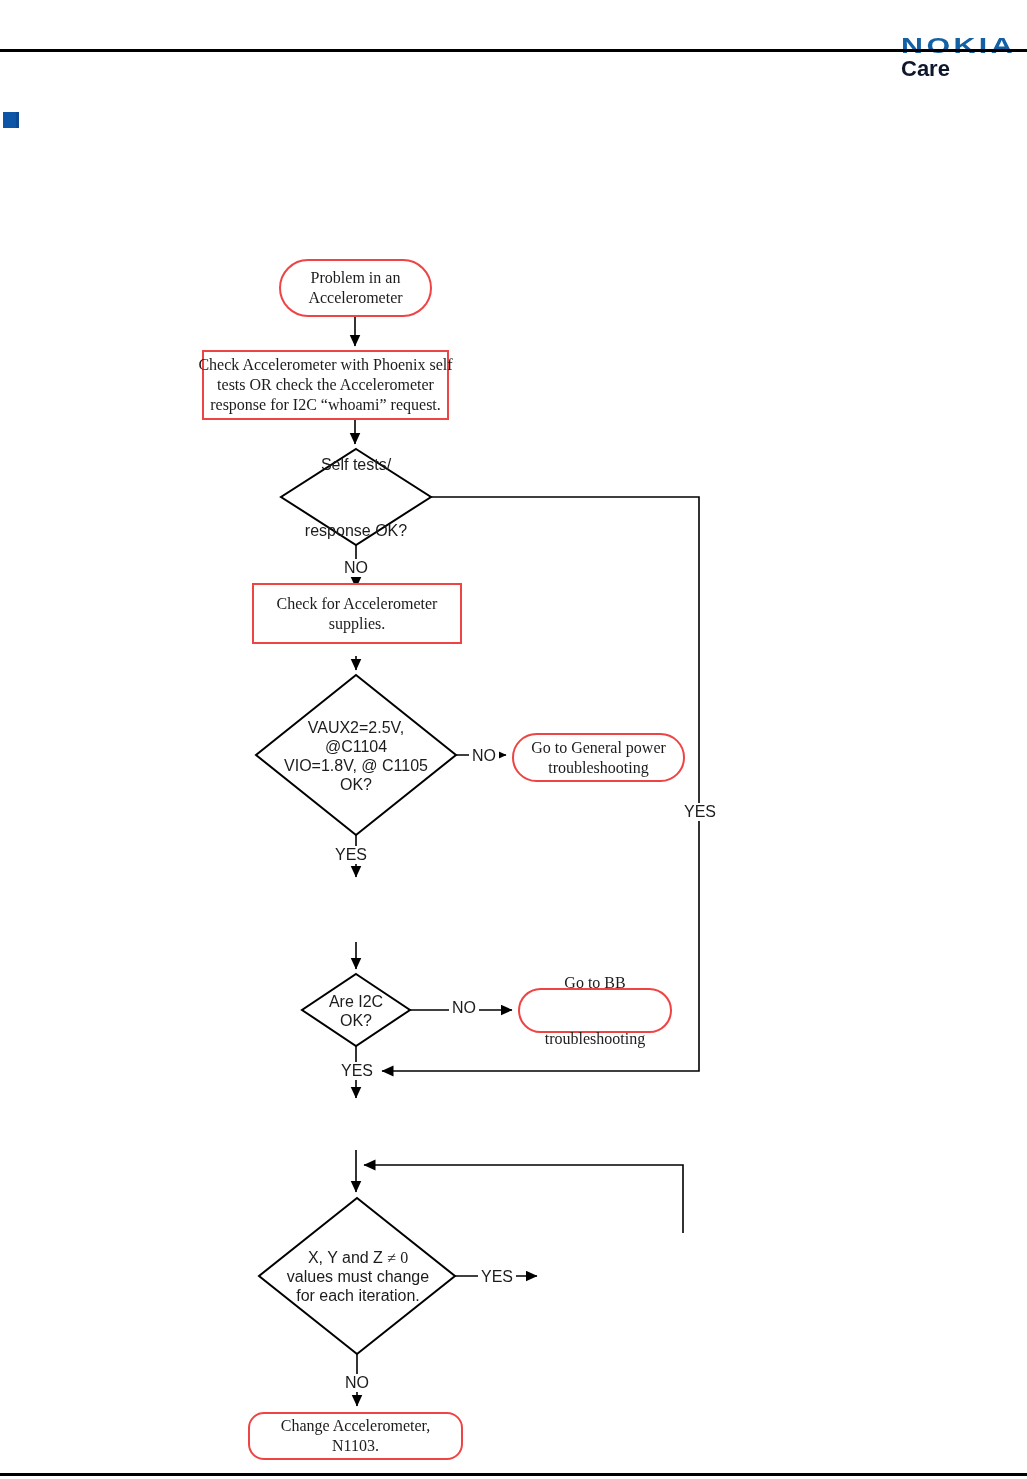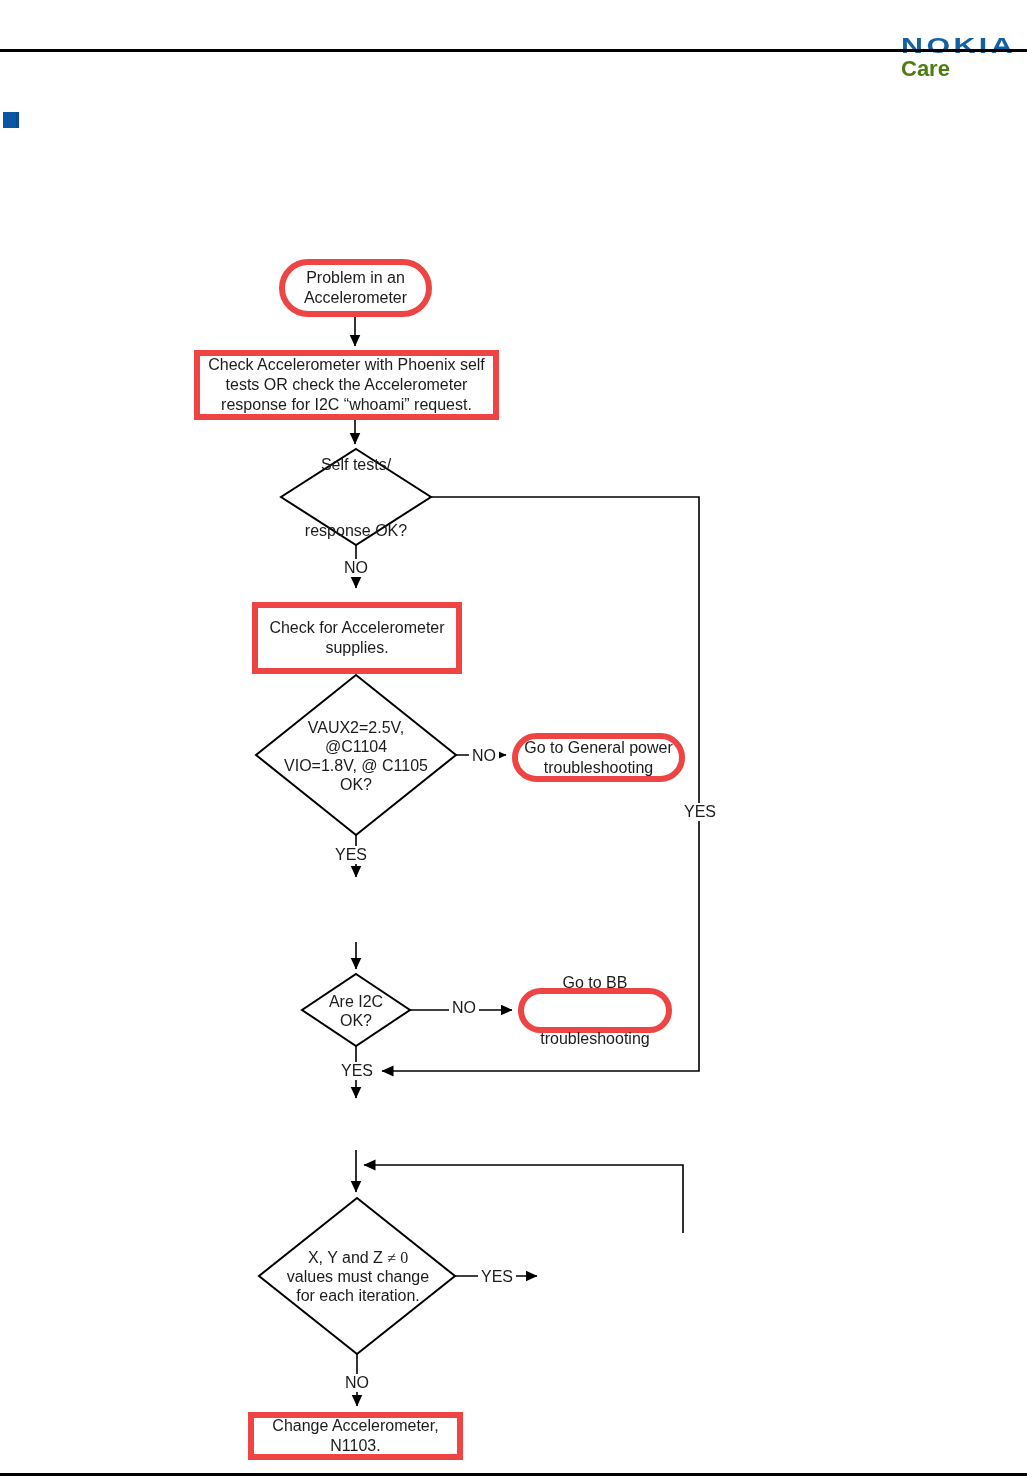--- a/index.html
+++ b/index.html
@@ -7,36 +7,36 @@
     position:relative; width:1027px; height:1479px; background:#ffffff;
     font-family:"Liberation Sans", sans-serif; color:#1c1c1c; overflow:hidden;
   }
   
   .logo { position:absolute; left:901px; top:0px;margin-top:36px; }
   .logo-nokia {
     color:#1360a4; font-weight:bold; font-size:22px; line-height:20px;
     letter-spacing:2.5px; transform:scaleX(1.38); transform-origin:left top; white-space:nowrap;
   }
   .logo-care {
-    color:#4d7c0f; font-weight:bold; font-size:22px; line-height:20px; margin-top:3px;
+    color:#0f172a; font-weight:bold; font-size:22px; line-height:20px; margin-top:3px;
   }
   .rule { position:absolute; left:0; width:1027px; height:3px; background:#000; }
   .rule-top { top:49px; }
   .rule-bottom { top:1473px; }
   .section-marker { position:absolute; left:3px; top:112px; width:16px; height:16px; background:#0c56a8; border-right:3px solid #0a4a94; box-sizing:border-box; }
 
   
   .flow-svg { position:absolute; left:0; top:0; width:1027px; height:1479px; }
   .flow-svg path.edge { fill:none; stroke:#000; stroke-width:1.6px; }
   .flow-svg polygon.decision { fill:#fff; stroke:#000; stroke-width:2px; }
 
   .node {
-    position:absolute; box-sizing:border-box; background:#fff; border:6px solid #ef4444;
+    position:absolute; box-sizing:border-box; background:#fff; border:2px solid #ef4444;
     display:flex; flex-direction:column; align-items:center; justify-content:center;
-    text-align:center; font-size:16px; line-height:20px;
+    text-align:center; font-size:16px; line-height:20px;font-family:Liberation Serif, serif;
   }
   .stadium { border-radius:40px; }
   .dtext {
     position:absolute; display:flex; flex-direction:column; align-items:center; justify-content:center;
     text-align:center; font-size:16px; line-height:19px;
   }
   .line { white-space:nowrap; }
   .math { font-family:"Liberation Serif", serif; }
   .edge-label {
     position:absolute; transform:translate(-50%,-50%); background:#fff;
@@ -81,32 +81,32 @@
     <polygon class="decision" points="356,675 456,755 356,835 256,755"></polygon>
     <polygon class="decision" points="356,974 410,1010 356,1046 302,1010"></polygon>
     <polygon class="decision" points="357,1198 455,1276 357,1354 259,1276"></polygon>
   </svg>
 
   <div class="node stadium" style="left:279px; top:259px; width:153px; height:58px;">
     <div class="line">Problem in an</div>
     <div class="line">Accelerometer</div>
   </div>
 
-  <div class="node" style="left:194px; top:350px; width:305px; height:70px;text-align:center;">
+  <div class="node" style="left:202px; top:350px; width:247px; height:70px;text-align:center;">
     <div class="line">Check Accelerometer with Phoenix self</div>
     <div class="line">tests OR check the Accelerometer</div>
     <div class="line">response for I2C “whoami” request.</div>
   </div>
 
   <div class="dtext" style="left:276px; top:477px; width:160px; height:40px;gap:47px;">
     <div class="line">Self tests/</div>
     <div class="line">response OK?</div>
   </div>
 
-  <div class="node" style="left:252px; top:602px; width:210px; height:72px;">
+  <div class="node" style="left:252px; top:583px; width:210px; height:61px;">
     <div class="line">Check for Accelerometer</div>
     <div class="line">supplies.</div>
   </div>
 
   <div class="dtext" style="left:256px; top:717px; width:200px; height:78px;">
     <div class="line">VAUX2=2.5V,</div>
     <div class="line">@C1104</div>
     <div class="line">VIO=1.8V, @ C1105</div>
     <div class="line">OK?</div>
   </div>
@@ -128,21 +128,21 @@
   </div>
 
 
   <div class="dtext" style="left:258px; top:1246px; width:200px; height:60px;">
     <div class="line"><span>X, Y and Z</span> <span class="math">≠ 0</span></div>
     <div class="line">values must change</div>
     <div class="line">for each iteration.</div>
   </div>
 
 
-  <div class="node" style="left:248px; top:1412px; width:215px; height:48px;">
+  <div class="node" style="left:248px; top:1412px; width:215px; height:48px;border-radius:16px;">
     <div class="line">Change Accelerometer,</div>
     <div class="line">N1103.</div>
   </div>
 
   <span class="edge-label" style="left:356px; top:568px;">NO</span>
   <span class="edge-label" style="left:700px; top:812px;">YES</span>
   <span class="edge-label" style="left:484px; top:756px;">NO</span>
   <span class="edge-label" style="left:351px; top:855px;">YES</span>
   <span class="edge-label" style="left:464px; top:1008px;">NO</span>
   <span class="edge-label" style="left:357px; top:1071px;">YES</span>

